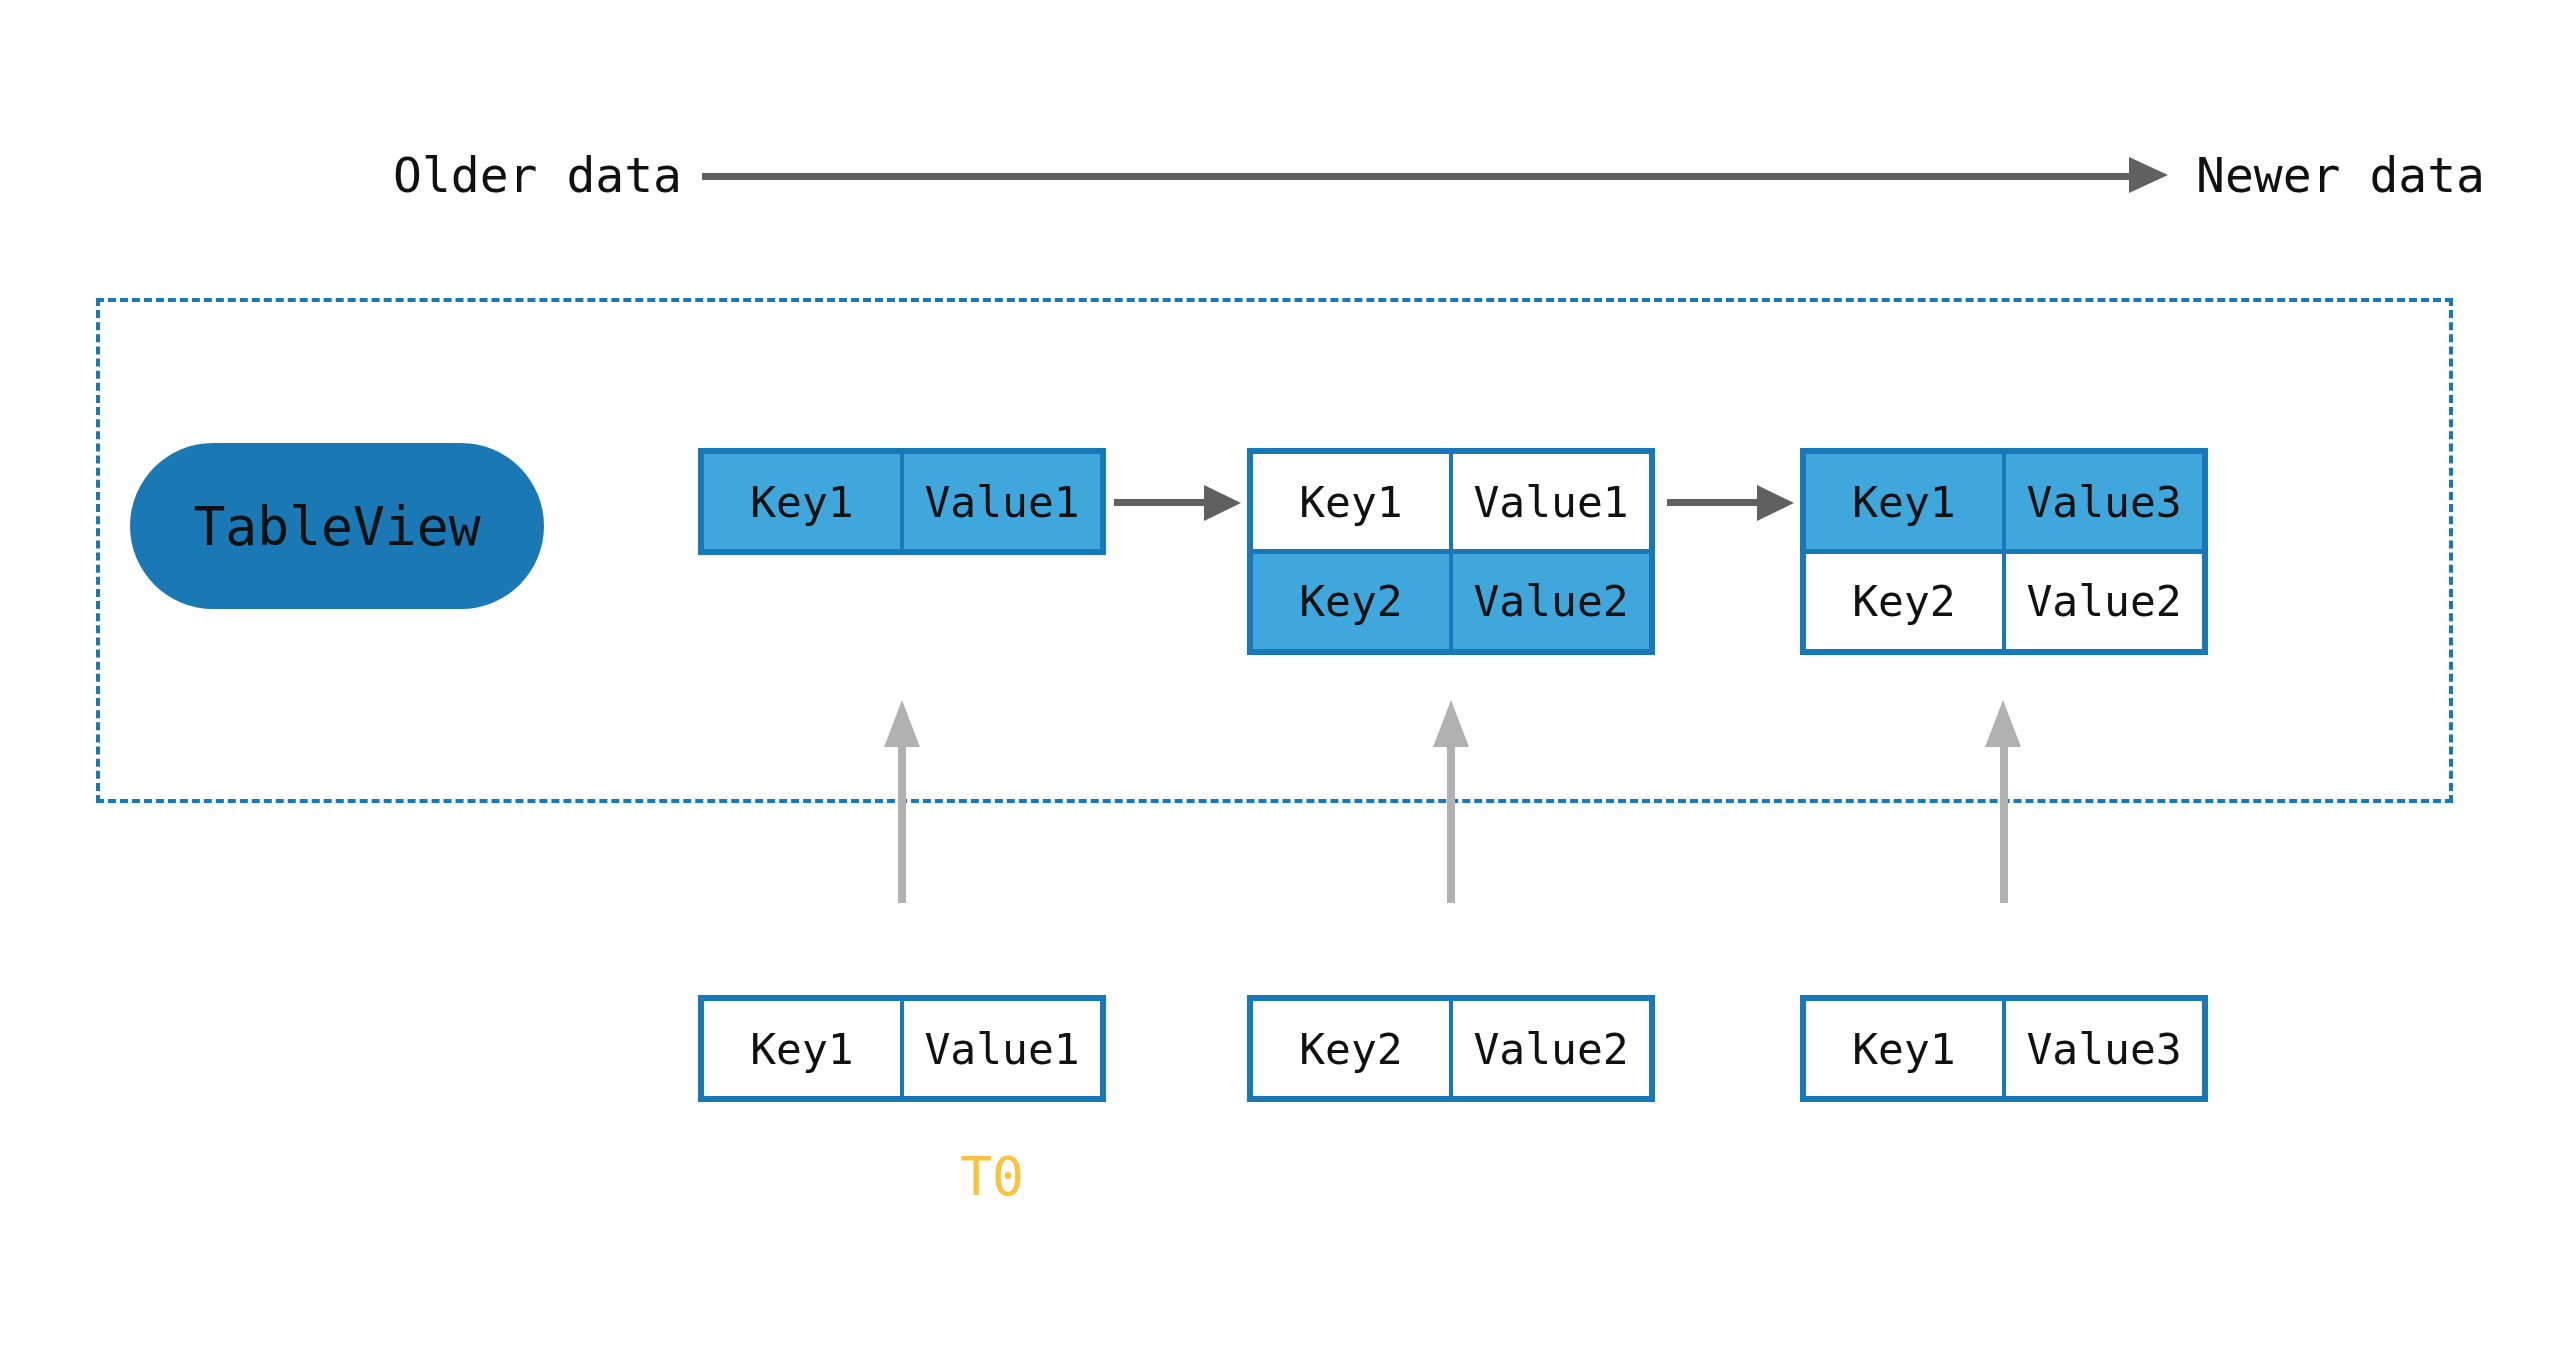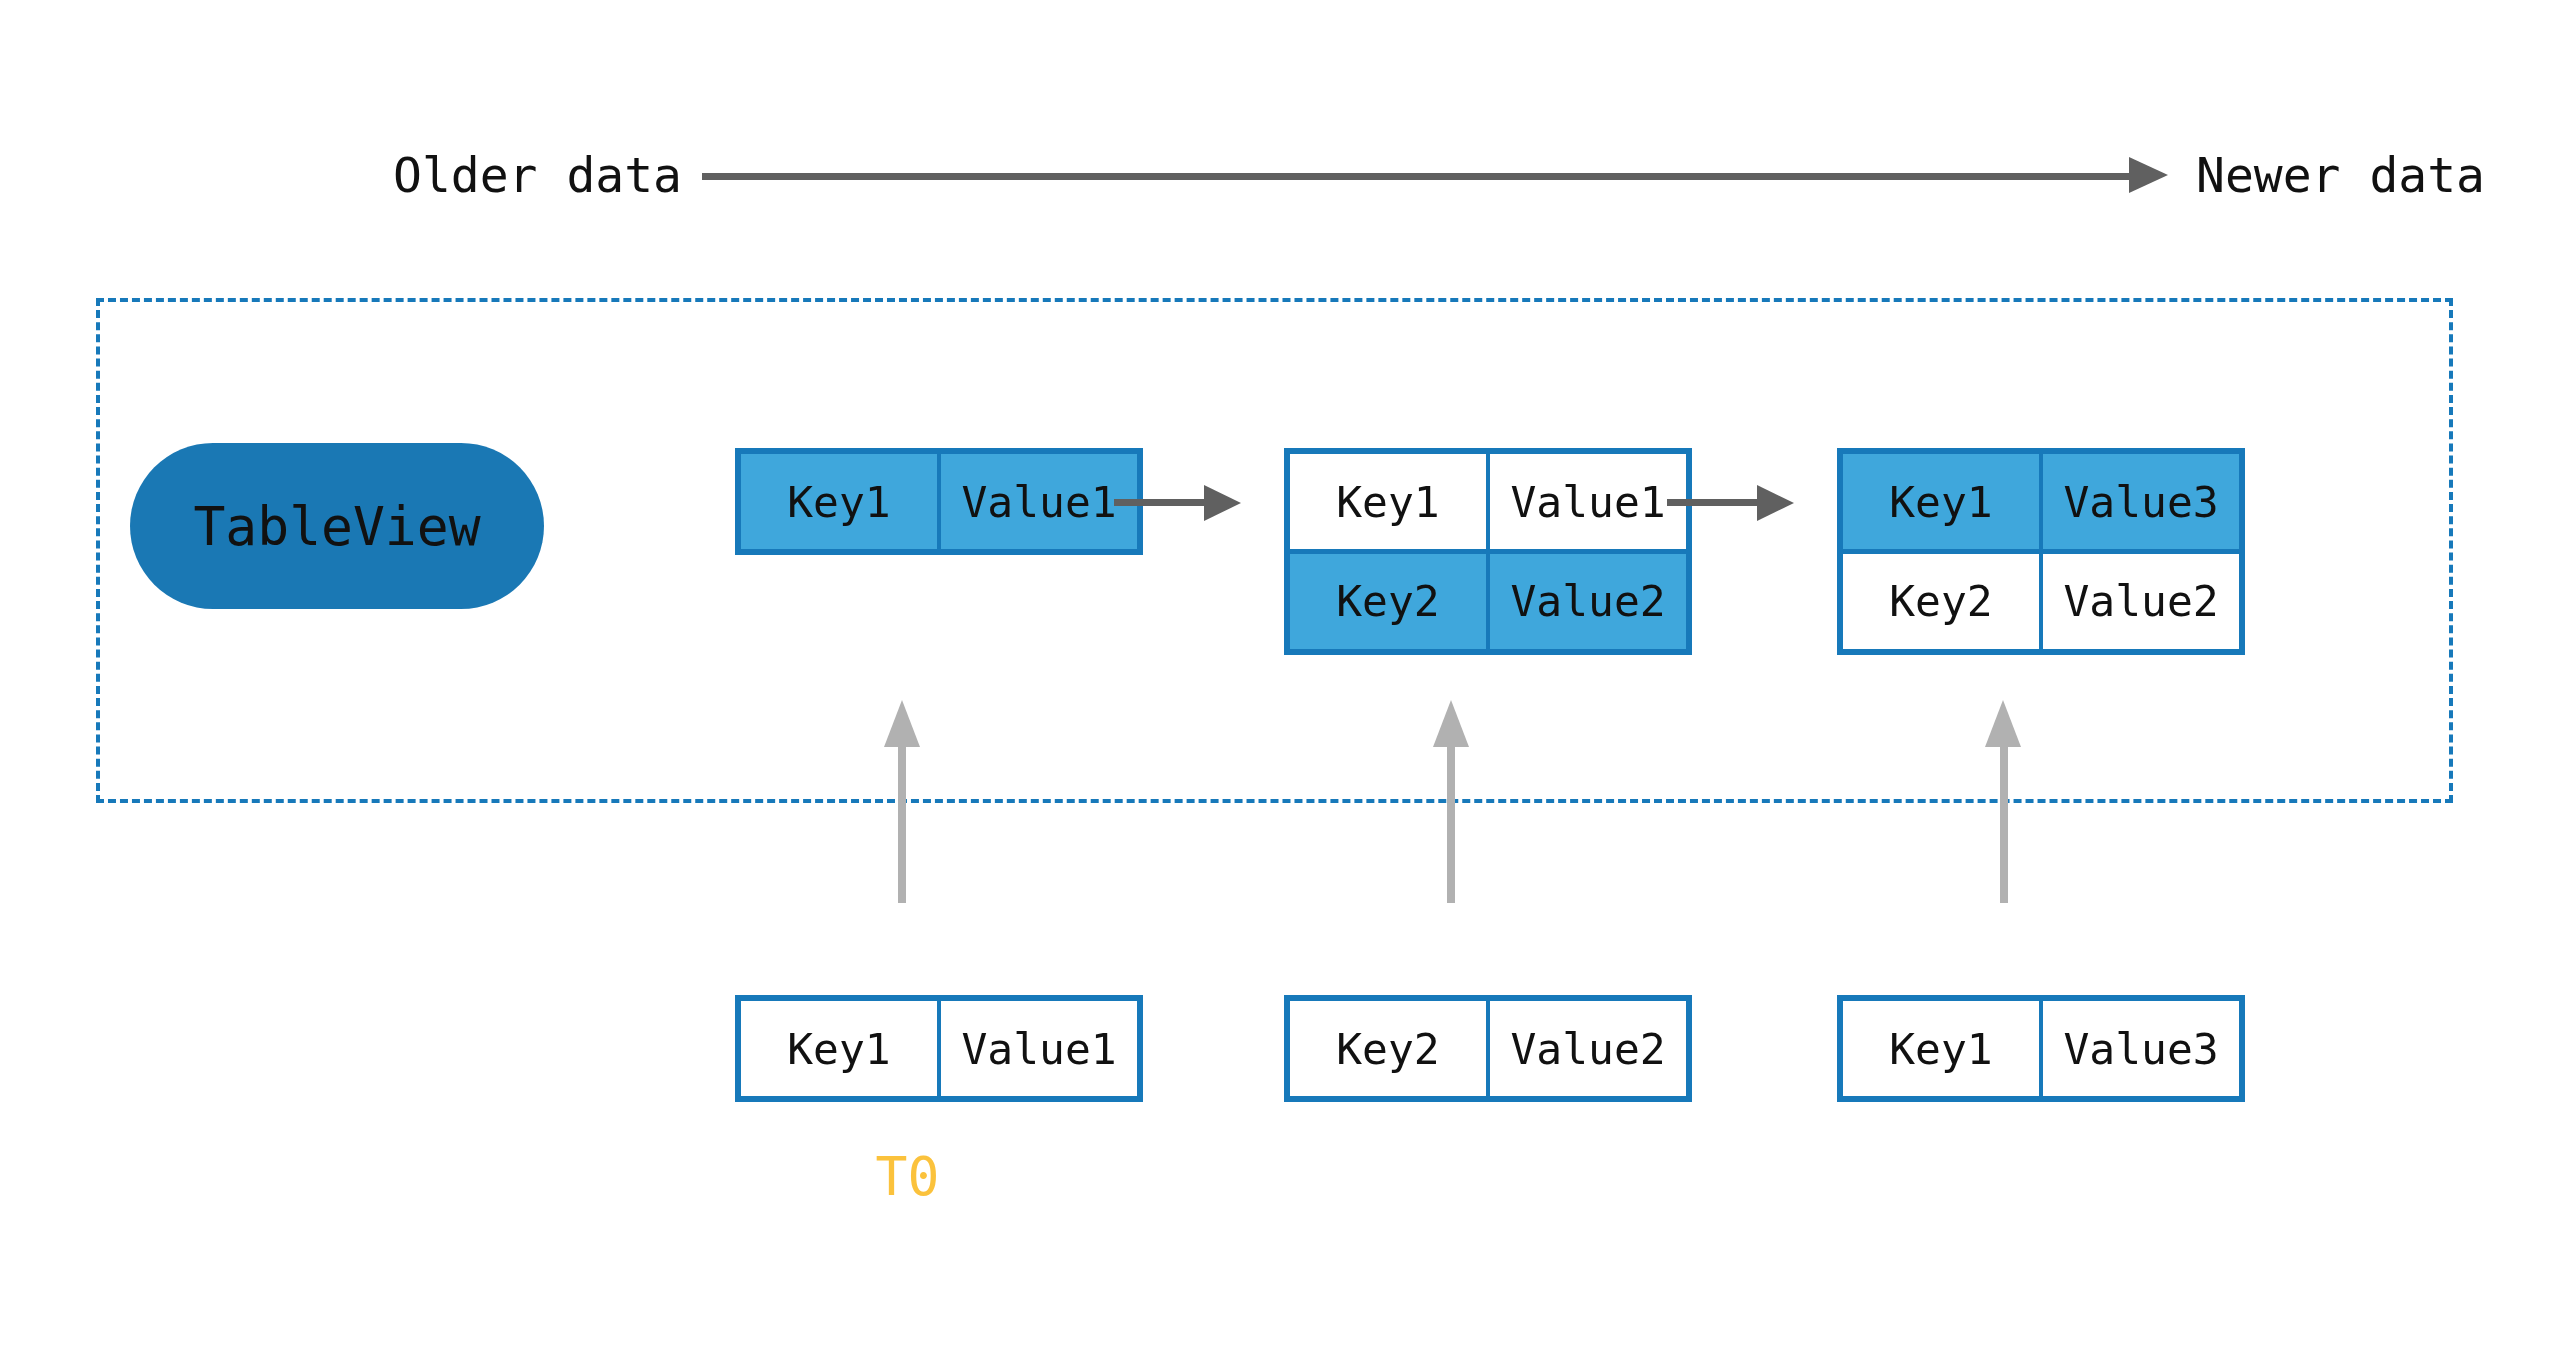--- a/index.html
+++ b/index.html
@@ -60,21 +60,21 @@
     font-size:53px;color:var(--text-black);white-space:nowrap;
   }
   .pill-tableview{top:443px;background:var(--pill-blue);}
   .pill-topic{top:949px;background:var(--topic-yellow);}
 
   
   .kvtable{
     position:absolute;width:408px;
     background:var(--accent-blue);
     padding:6.2px;display:grid;
-    grid-template-columns:1fr 1fr;gap:4.7px;margin-left:37px;
+    grid-template-columns:1fr 1fr;gap:4.7px;
   }
   .kvtable .cell{
     height:95px;
     display:flex;align-items:center;justify-content:center;
     font-size:43px;color:var(--text-black);white-space:nowrap;
     background:var(--background);
   }
   .kvtable .cell.hl{background:var(--cell-blue);}
   .t1{left:698px;top:448px;}
   .t2{left:1247px;top:448px;}
@@ -113,21 +113,21 @@
   .up1 .up-shaft{left:898px;}  .up1 .up-head{left:884px;}
   .up2 .up-shaft{left:1447px;}  .up2 .up-head{left:1433px;}
   .up3 .up-shaft{left:2000px;}  .up3 .up-head{left:1985px;}
 
   
   .time-label{
     position:absolute;top:1146px;width:233px;
     text-align:center;font-size:53px;line-height:62px;
     color:var(--time-label-yellow);white-space:nowrap;
   }
-  .time0{left:791px;}
+  .time0{left:791px;text-align:right;}
   .time1{left:1340px;}
   .time2{left:1892px;}
 </style>
 </head>
 <body>
 
 <div class="canvas">
 
   <div class="tl-label tl-older">Older data</div>
   <div class="tl-line"></div>

